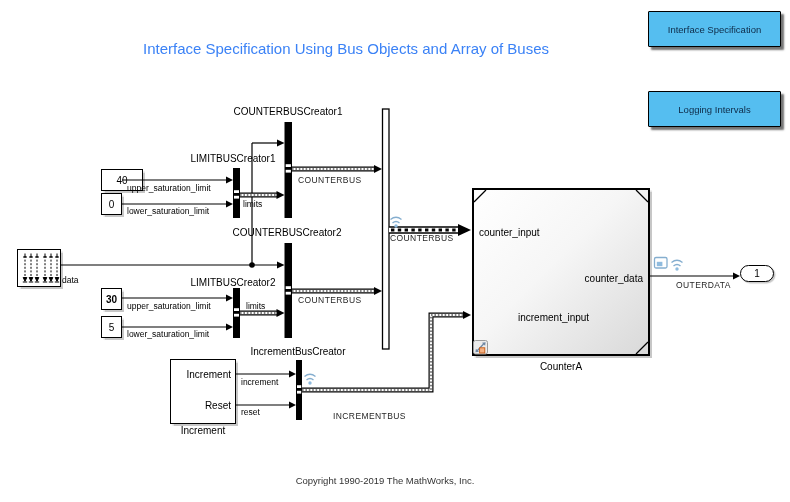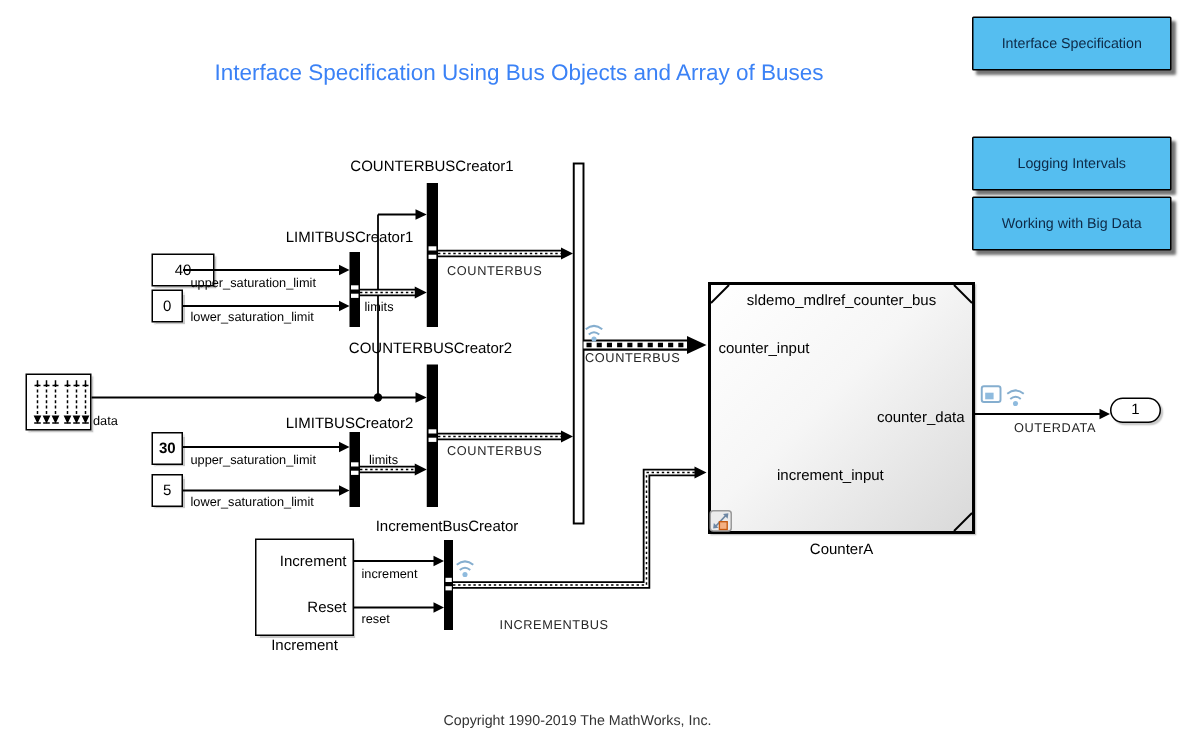--- a/index.html
+++ b/index.html
@@ -46,21 +46,20 @@
 </head>
 <body>
 
 <div id="canvas">
 
   <div class="title">Interface Specification Using Bus Objects and Array of Buses</div>
   <div class="copyright">Copyright 1990-2019 The MathWorks, Inc.</div>
 
   <div class="btn" style="top:11px">Interface Specification</div>
   <div class="btn" style="top:91px">Logging Intervals</div>
-  <div class="btn" style="top:131px">Working with Big Data</div>
 
   <div class="blk" style="left:17px;top:249px;width:44px;height:38px;"></div>
   <div class="lbl small" style="left:62px;top:276px;">data</div>
 
   <div class="blk const" style="left:101px;top:169px;width:42px;height:22px;">40</div>
   <div class="blk const" style="left:101px;top:193px;width:21px;height:22px;">0</div>
   <div class="blk const" style="left:101px;top:288px;width:21px;height:22px;font-weight:bold;">30</div>
   <div class="blk const" style="left:101px;top:316px;width:21px;height:22px;">5</div>
 
   <div class="lbl small" style="left:127px;top:184px;">upper_saturation_limit</div>
@@ -84,21 +83,20 @@
 
   <div class="blk" style="left:170px;top:359px;width:66px;height:65px;">
     <div class="lbl" style="right:4px;top:9px;position:absolute;">Increment</div>
     <div class="lbl" style="right:4px;top:40px;position:absolute;">Reset</div>
   </div>
   <div class="lbl ctr" style="left:153px;top:425px;width:100px;">Increment</div>
   <div class="lbl small" style="left:241px;top:378px;">increment</div>
   <div class="lbl small" style="left:241px;top:408px;">reset</div>
 
   <div class="blk" id="counterA">
-    <div class="mtitle">sldemo_mdlref_counter_bus</div>
     <div class="pin" style="left:5px;top:37px;">counter_input</div>
     <div class="pin" style="left:5px;top:122px;margin-left:39px;">increment_input</div>
     <div class="pin" style="right:5px;top:83px;">counter_data</div>
   </div>
   <div class="lbl ctr" style="left:511px;top:361px;width:100px;">CounterA</div>
 
   <div class="oval">1</div>
 
   <svg class="wires" width="790" height="502" viewBox="0 0 790 502">
 

